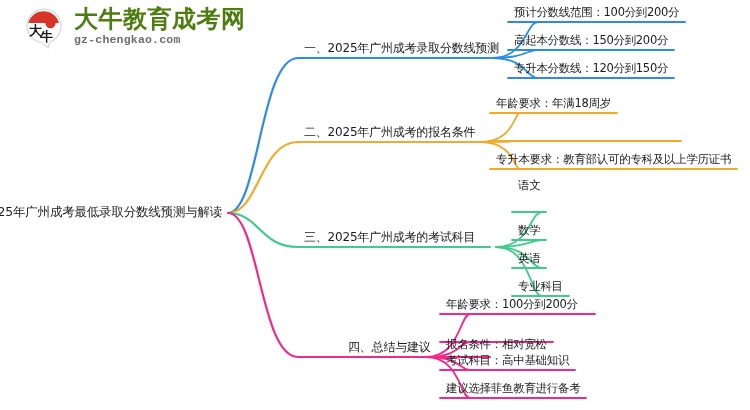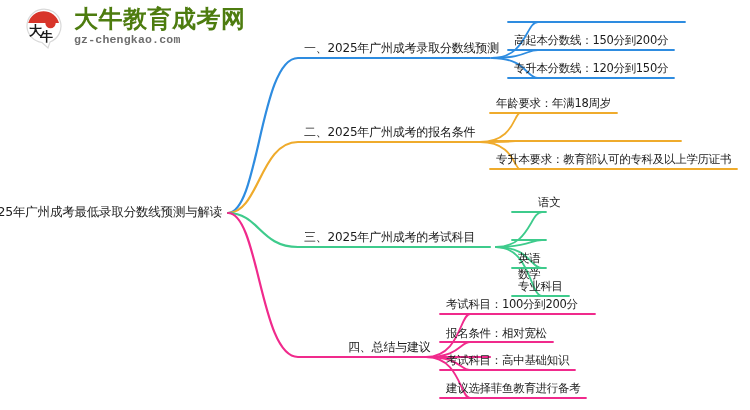--- a/index.html
+++ b/index.html
@@ -138,28 +138,29 @@
       <path d="M 440 314 L 595 314" stroke="#f02a8c" stroke-width="1.8" fill="none" stroke-linecap="round"></path>
       <path d="M 426 357 C 460 357, 460 342, 470 342" stroke="#f02a8c" stroke-width="1.8" fill="none" stroke-linecap="round"></path>
       <path d="M 440 342 L 553 342" stroke="#f02a8c" stroke-width="1.8" fill="none" stroke-linecap="round"></path>
       <path d="M 426 357 C 460 357, 460 370, 470 370" stroke="#f02a8c" stroke-width="1.8" fill="none" stroke-linecap="round"></path>
       <path d="M 440 370 L 575 370" stroke="#f02a8c" stroke-width="1.8" fill="none" stroke-linecap="round"></path>
       <path d="M 426 357 C 460 357, 460 398, 470 398" stroke="#f02a8c" stroke-width="1.8" fill="none" stroke-linecap="round"></path>
       <path d="M 440 398 L 586 398" stroke="#f02a8c" stroke-width="1.8" fill="none" stroke-linecap="round"></path>
     </svg>
 <div class="node-label root-label" style="left: -18px; top: 206px;">2025年广州成考最低录取分数线预测与解读</div>
     <div class="node-label branch-label" style="left: 304px; top: 42px;">一、2025年广州成考录取分数线预测</div>
+    <div class="node-label leaf-label" style="left: 514px; top: 7px;">预计分数线范围：100分到200分</div>
     <div class="node-label leaf-label" style="left: 514px; top: 35px;">高起本分数线：150分到200分</div>
     <div class="node-label leaf-label" style="left: 514px; top: 63px;">专升本分数线：120分到150分</div>
     <div class="node-label branch-label" style="left: 304px; top: 126px;">二、2025年广州成考的报名条件</div>
     <div class="node-label leaf-label" style="left: 496px; top: 98px; text-align: right;">年龄要求：年满18周岁</div>
     <div class="node-label leaf-label" style="left: 496px; top: 154px;">专升本要求：教育部认可的专科及以上学历证书</div>
     <div class="node-label branch-label" style="left: 304px; top: 231px;">三、2025年广州成考的考试科目</div>
-    <div class="node-label leaf-label" style="left: 518px; top: 197px; margin-left: 20px;">语文</div>
-    <div class="node-label leaf-label" style="left: 518px; top: 225px; margin-top: 44px;">数学</div>
+    <div class="node-label leaf-label" style="left: 518px; top: 180px;">语文</div>
+    <div class="node-label leaf-label" style="left: 518px; top: 225px;">数学</div>
     <div class="node-label leaf-label" style="left: 518px; top: 253px;">英语</div>
     <div class="node-label leaf-label" style="left: 518px; top: 281px;">专业科目</div>
     <div class="node-label branch-label" style="left: 304px; top: 341px; margin-left: 44px;">四、总结与建议</div>
-    <div class="node-label leaf-label" style="left: 446px; top: 299px;">考试科目：100分到200分</div>
-    <div class="node-label leaf-label" style="left: 446px; top: 328px; text-align: center;">报名条件：相对宽松</div>
+    <div class="node-label leaf-label" style="left: 446px; top: 299px;">年龄要求：100分到200分</div>
+    <div class="node-label leaf-label" style="left: 446px; top: 339px; text-align: center;">报名条件：相对宽松</div>
     <div class="node-label leaf-label" style="left: 446px; top: 355px;">考试科目：高中基础知识</div>
     <div class="node-label leaf-label" style="left: 446px; top: 383px;">建议选择菲鱼教育进行备考</div>
   </div>
 
 </body></html>

